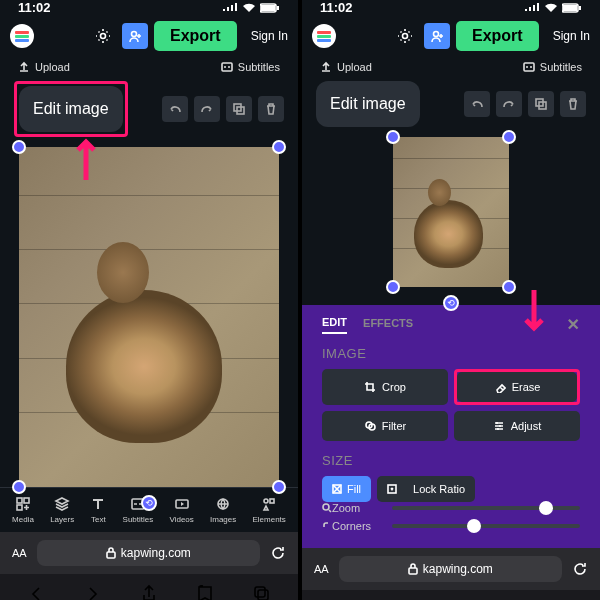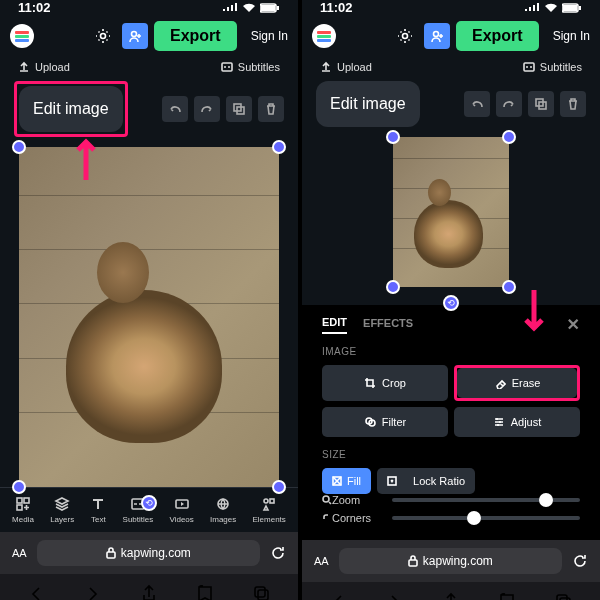--- a/index.html
+++ b/index.html
@@ -38,26 +38,26 @@
 .rot-handle{position:absolute;bottom:-24px;left:50%;transform:translateX(-50%);width:16px;height:16px;background:#6366ff;border:2px solid #fff;border-radius:50%;display:flex;align-items:center;justify-content:center;color:#fff;font-size:9px}
 .arrow-up{position:absolute;left:74px;top:136px;color:#ff1670;z-index:5}
 .arrow-down{position:absolute;right:54px;top:288px;color:#ff1670;z-index:5}
 .bottom-tabs{display:flex;justify-content:space-around;padding:8px 4px;border-top:1px solid #2a3038;margin-top:auto}
 .btab{display:flex;flex-direction:column;align-items:center;gap:3px;color:#ccc;font-size:8px}
 .btab svg{width:16px;height:16px}
 .browser-bar{background:#2a2a2e;display:flex;align-items:center;padding:8px 12px;gap:10px;color:#fff;font-size:12px}
 .url-box{flex:1;background:#3a3a3e;border-radius:8px;padding:6px 12px;display:flex;align-items:center;justify-content:center;gap:5px}
 .browser-nav{background:#1a1a1e;display:flex;justify-content:space-around;align-items:center;padding:10px 8px}
 .browser-nav svg{width:20px;height:20px}
-.edit-panel{background:#000000;padding:10px 20px;color:#fff}
+.edit-panel{background:#4c1d95;padding:10px 20px;color:#fff}
 .panel-tabs{display:flex;gap:16px;font-size:11px;font-weight:600;align-items:center;margin-bottom:12px}
 .panel-tab{color:#888;padding-bottom:4px}
 .panel-tab.active{color:#fff;border-bottom:2px solid #fff}
 .panel-close{margin-left:auto;color:#888;font-size:16px}
-.section-label{color:#888;font-size:10px;letter-spacing:0.5px;margin-bottom:8px}
+.section-label{color:#888;font-size:13px;letter-spacing:0.5px;margin-bottom:8px}
 .btn-grid{display:grid;grid-template-columns:1fr 1fr;gap:6px;margin-bottom:12px}
 .panel-btn{background:#2a3038;color:#fff;font-size:11px;padding:9px 10px;border-radius:5px;display:flex;align-items:center;justify-content:center;gap:6px}
 .size-row{display:flex;gap:6px;align-items:center;margin-bottom:0}
 .fill-btn{background:#4d8dff;color:#fff;font-size:11px;padding:7px 10px;border-radius:5px;display:flex;align-items:center;gap:5px}
 .lock-btn{background:#2a3038;color:#fff;font-size:11px;padding:7px 10px;border-radius:5px;display:flex;align-items:center;gap:16px}
 .slider-row{display:flex;align-items:center;gap:10px;margin-bottom:6px;font-size:11px;color:#ccc}
 .slider-row .sl-label{width:60px;display:flex;align-items:center;gap:0}
 .slider{flex:1;height:4px;background:#3a4048;border-radius:2px;position:relative}
 .slider-thumb{position:absolute;width:14px;height:14px;background:#fff;border-radius:50%;top:-5px}
 svg{stroke:currentColor;fill:none;stroke-width:1.6}

